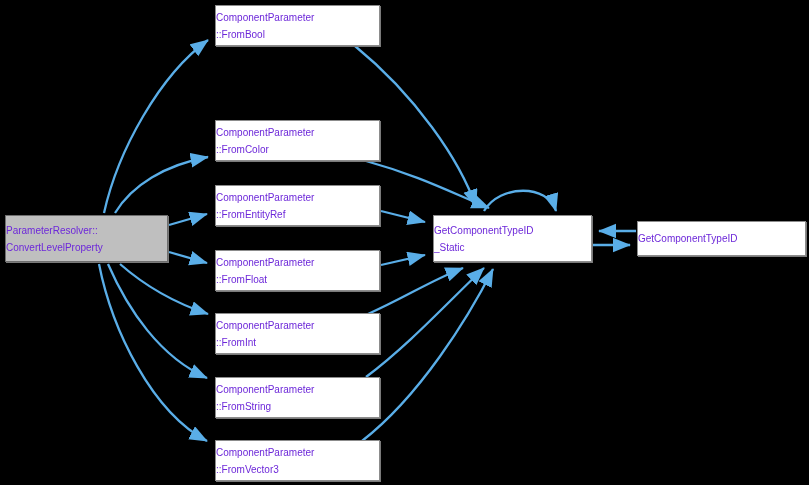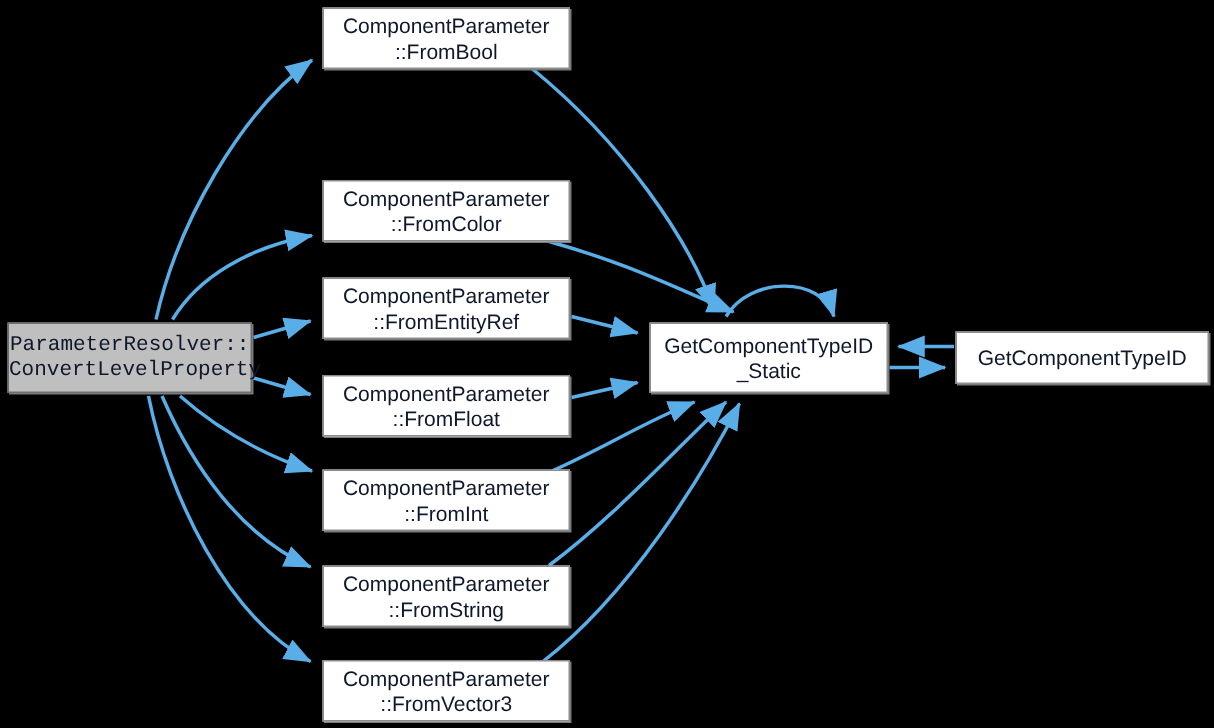--- a/index.html
+++ b/index.html
@@ -22,23 +22,22 @@
     width: 809px;
     height: 485px;
     pointer-events: none;
   }
   .node {
     position: absolute;
     box-sizing: border-box;
     display: flex;
     align-items: center;
     justify-content: center;
-    text-align: center;
-    color: #0f172a;
-    font-size: 14px;
+    color: #6d28d9;
+    font-size: 10px;
     line-height: 17px;
     letter-spacing: 0px;
     border: 1px solid #8c8c8c;
     background: #ffffff;
     box-shadow: 1px 1px 0 0 #7a7a7a;
     white-space: pre-line;
     z-index: 2;
   }
   .node.highlight {
     background: #bfbfbf;
@@ -80,21 +79,21 @@
       <path d="M 366,377 C 410,344 450,300 484,268"></path>
       <path d="M 362,441 C 420,396 468,318 493,269"></path>
 
       <path d="M 484,211 C 500,184 548,184 556,211"></path>
 
       <path d="M 593,245 L 630,245"></path>
       <path d="M 636,231 L 599,231"></path>
     </g>
   </svg>
 
-  <div class="node highlight" style="left:5px; top:215px; width:163px; height:47px;font-family:Liberation Mono, monospace;">
+  <div class="node highlight" style="left:5px; top:215px; width:163px; height:47px;">
     <span class="node-label">ParameterResolver::
 ConvertLevelProperty</span>
   </div>
 
   <div class="node" style="left:215px; top:5px; width:165px; height:41px;">
     <span class="node-label">ComponentParameter
 ::FromBool</span>
   </div>
 
   <div class="node" style="left:215px; top:120px; width:165px; height:41px;">

